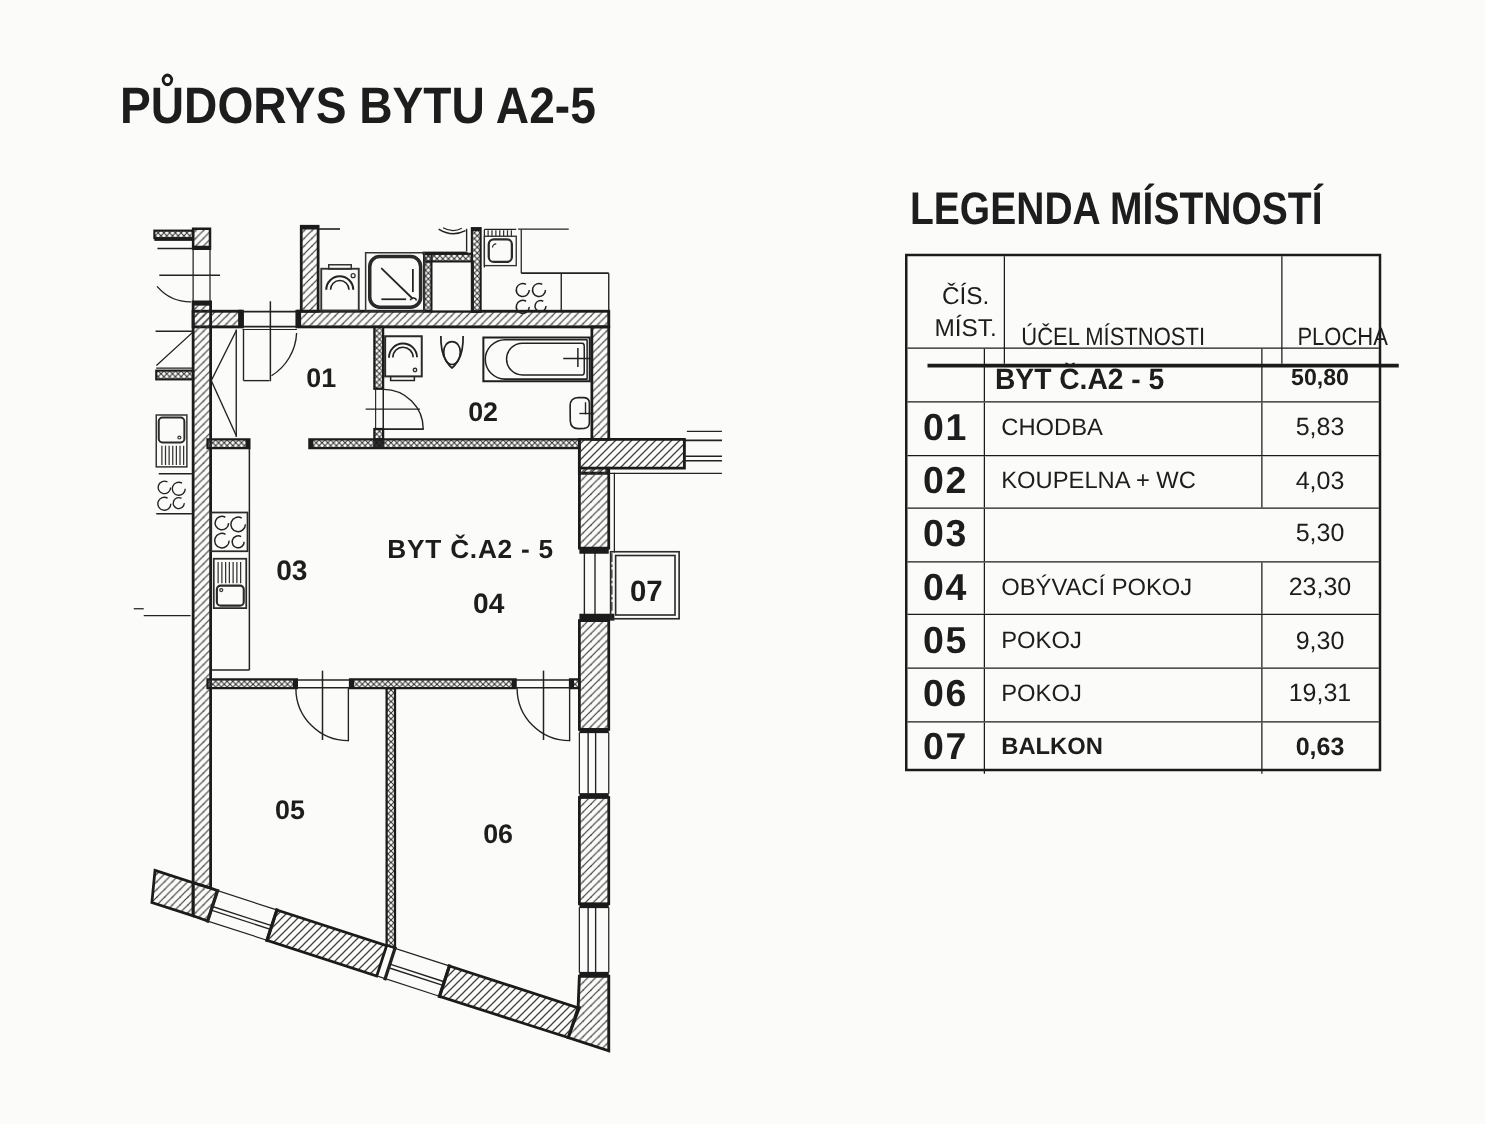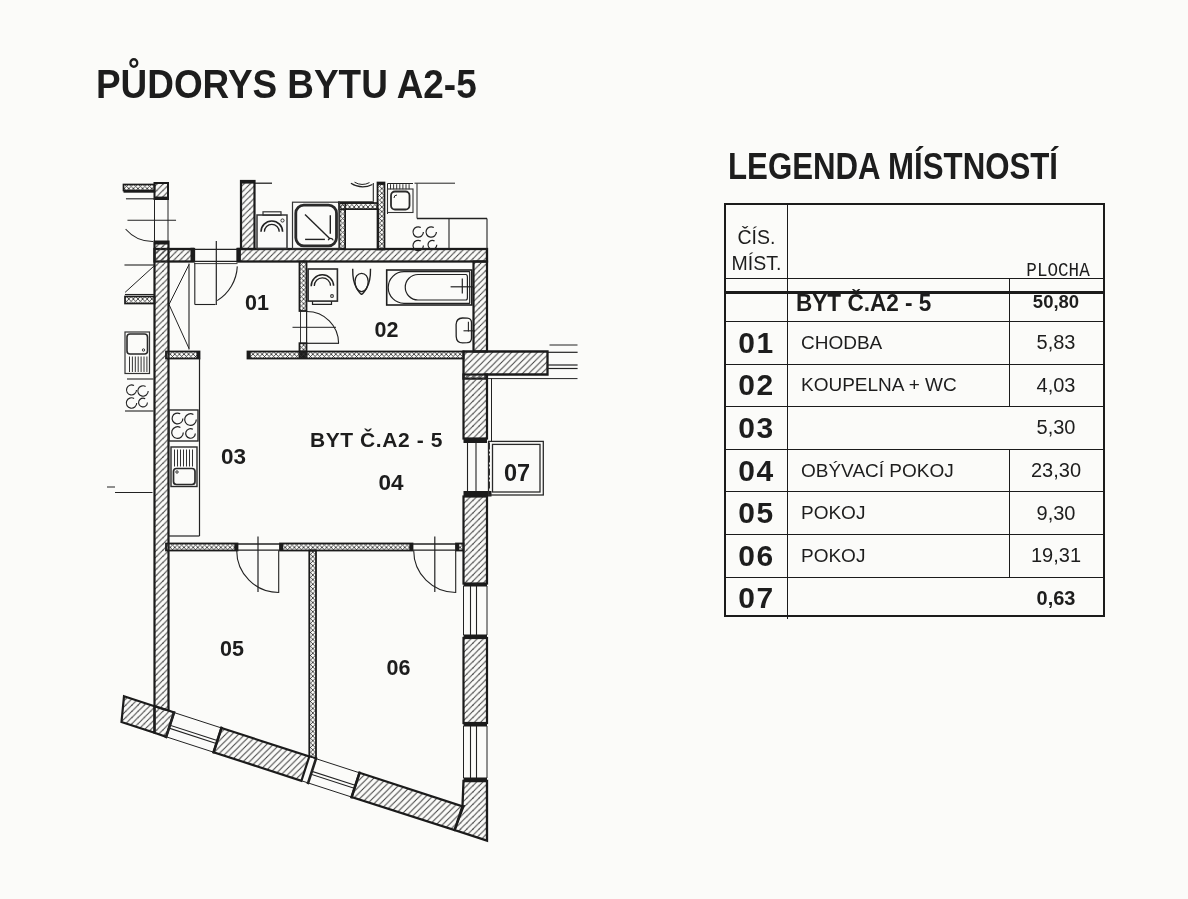--- a/index.html
+++ b/index.html
@@ -246,23 +246,26 @@
 <text x="517" y="481" font-family="Liberation Sans, sans-serif" font-size="23.5" font-weight="bold" text-anchor="middle" fill="#1d1d1d">07</text>
 <text x="376.5" y="446.5" font-family="Liberation Sans, sans-serif" font-size="21" font-weight="bold" text-anchor="middle" fill="#1d1d1d" letter-spacing="0.6">BYT Č.A2 - 5</text>
 </svg>
 
 <div class="title" style="left:96px;top:61px;font-size:41px;transform:scaleX(0.9);transform-origin:left top;">PŮDORYS BYTU A2-5</div>
 
 <div class="title" style="left:728px;top:146px;font-size:36.5px;transform:scaleX(0.855);transform-origin:left top;">LEGENDA MÍSTNOSTÍ</div>
 
 <div id="legend">
 
-<div class="tr" style="top:0;height:89px;border-top:none;border-bottom:3px solid #1b1b1b;">
+<div class="tr" style="top:0;height:89px;border-top:none;border-bottom:3px solid #1b1b1b;margin-left:16px;">
   <div class="c1" style="font-size:19.5px;line-height:1.32;text-align:center;padding-top:5px;">ČÍS.<br>MÍST.</div>
-  <div class="c3" style="font-size:20px;align-items:flex-end;padding-bottom:9px;padding-right:0;font-family:Liberation Mono, monospace;">
+  <div class="c2" style="font-size:20px;align-items:flex-end;padding-bottom:9px;">
+          <span style="transform:scaleX(0.88);transform-origin:left bottom;display:inline-block;">ÚČEL MÍSTNOSTI</span>
+        </div>
+  <div class="c3" style="font-size:20px;align-items:flex-end;padding-bottom:9px;padding-right:0;">
           <span style="transform:scaleX(0.88);transform-origin:center bottom;display:inline-block;">PLOCHA</span>
         </div>
 </div>
 
 <div class="tr" style="top:73px;height:43px;border-top:1.6px solid #1b1b1b;">
   <div class="c1"></div>
   <div class="c2" style="font-weight:bold;font-size:23.5px;padding-left:8px;">
           <span style="transform:scaleX(0.96);transform-origin:left center;display:inline-block;position:relative;top:3px;">BYT Č.A2 - 5</span>
         </div>
   <div class="c3" style="font-weight:bold;font-size:18.5px;">
@@ -314,15 +317,16 @@
           <span class="num">06</span>
         </div>
   <div class="c2" style="">POKOJ</div>
   <div class="c3" style="">19,31</div>
 </div>
 
 <div class="tr" style="top:371.6px;height:42.6px;">
   <div class="c1">
           <span class="num">07</span>
         </div>
+  <div class="c2" style="font-weight:bold;">BALKON</div>
   <div class="c3" style="font-weight:bold;">0,63</div>
 </div>
 </div>
 </div>
 </body></html>

